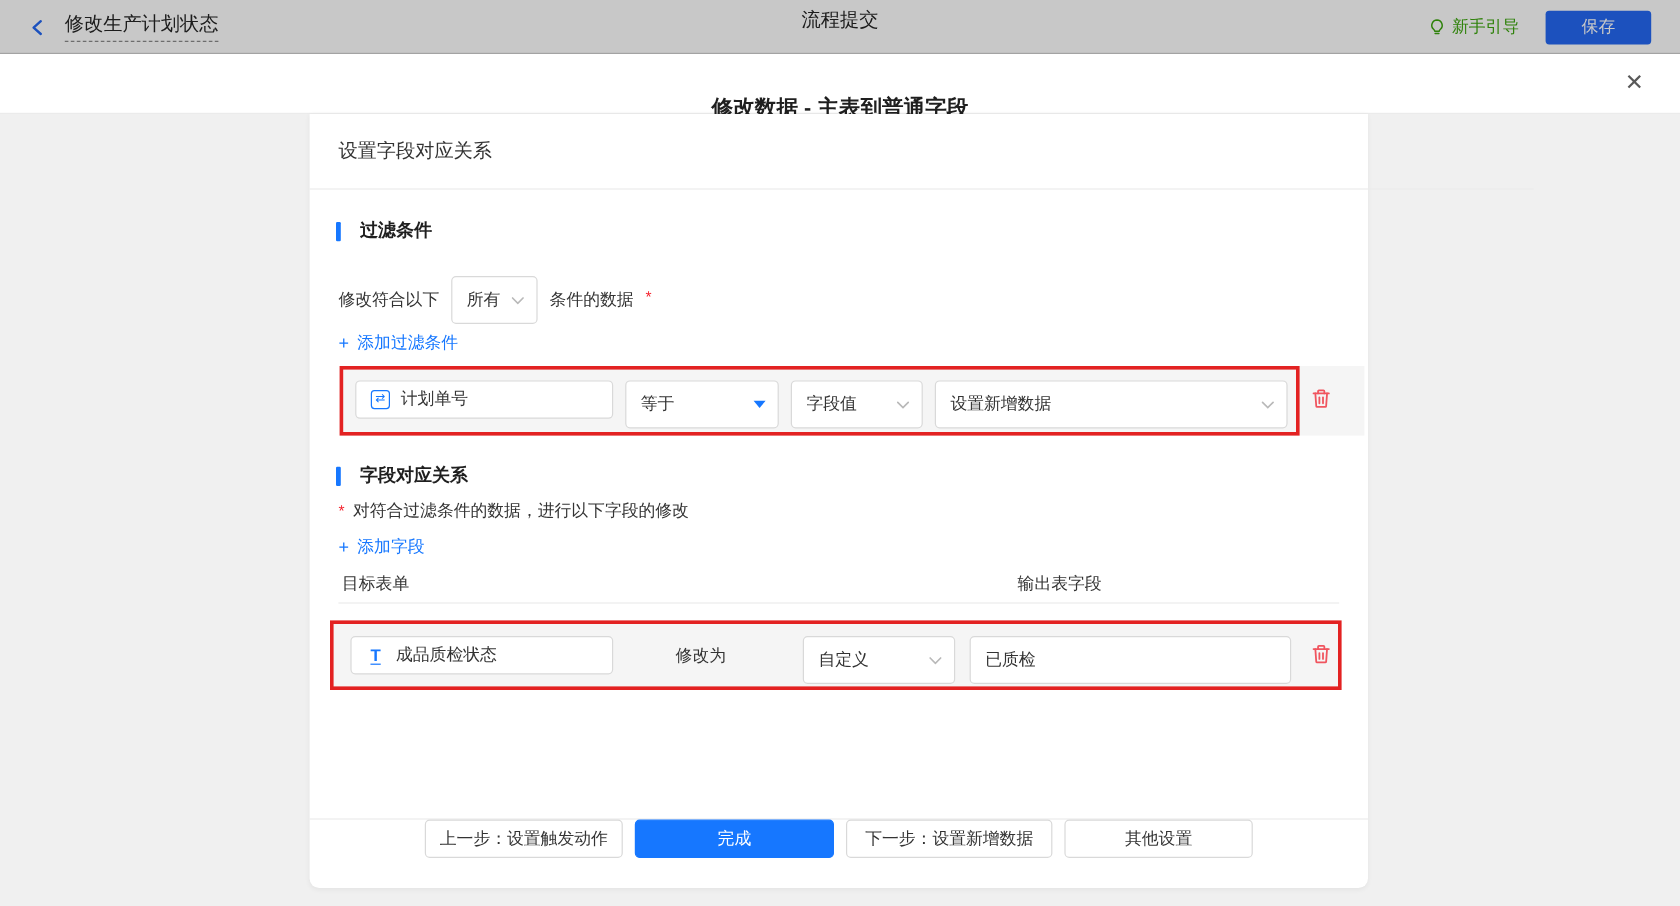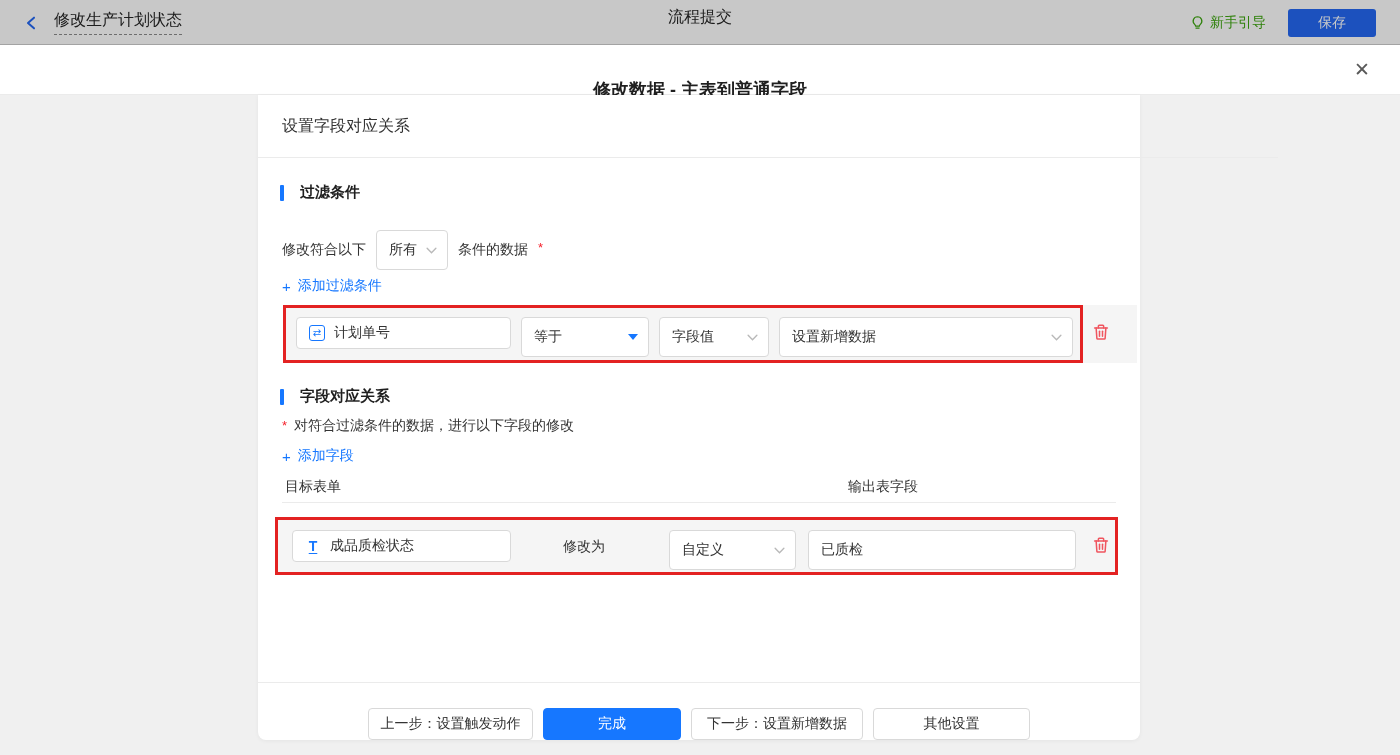--- a/index.html
+++ b/index.html
@@ -111,29 +111,29 @@
   .trash { position:absolute; width:20px; height:20px; color:#f0555f; cursor:pointer; }
   .mid-label { position:absolute; font-size:14px; color:#333; }
 
   .col-head { position:absolute; font-size:14px; color:#333; }
   .hdiv { position:absolute; height:1px; background:#ebebeb; }
 
   
   .card-footer {
     position:absolute; left:0; top:587px; width:882px; height:58px;
     border-top:1px solid #ebebeb;
-    display:flex; align-items:flex-end; justify-content:center; gap:10px;
+    display:flex; align-items:flex-start; justify-content:center; gap:10px;
   }
   .btn {
     height:32px; border-radius:4px; font-size:14px; cursor:pointer;
     display:flex; align-items:center; justify-content:center;
     background:#fff; border:1px solid #d9d9d9; color:#333; font-family:inherit;
   }
   .btn-primary { background:#1677ff; border-color:#1677ff; color:#fff; }
-  .w1{width:165px}.w2{width:138px}.w3{width:172px}.w4{width:157px}
+  .w1{width:165px}.w2{width:166px}.w3{width:172px}.w4{width:157px}
 
   svg { display:block; }
 </style>
 </head>
 <body>
 
 <div class="stage">
 
   <div class="topbar">
     <div class="topbar-left">

